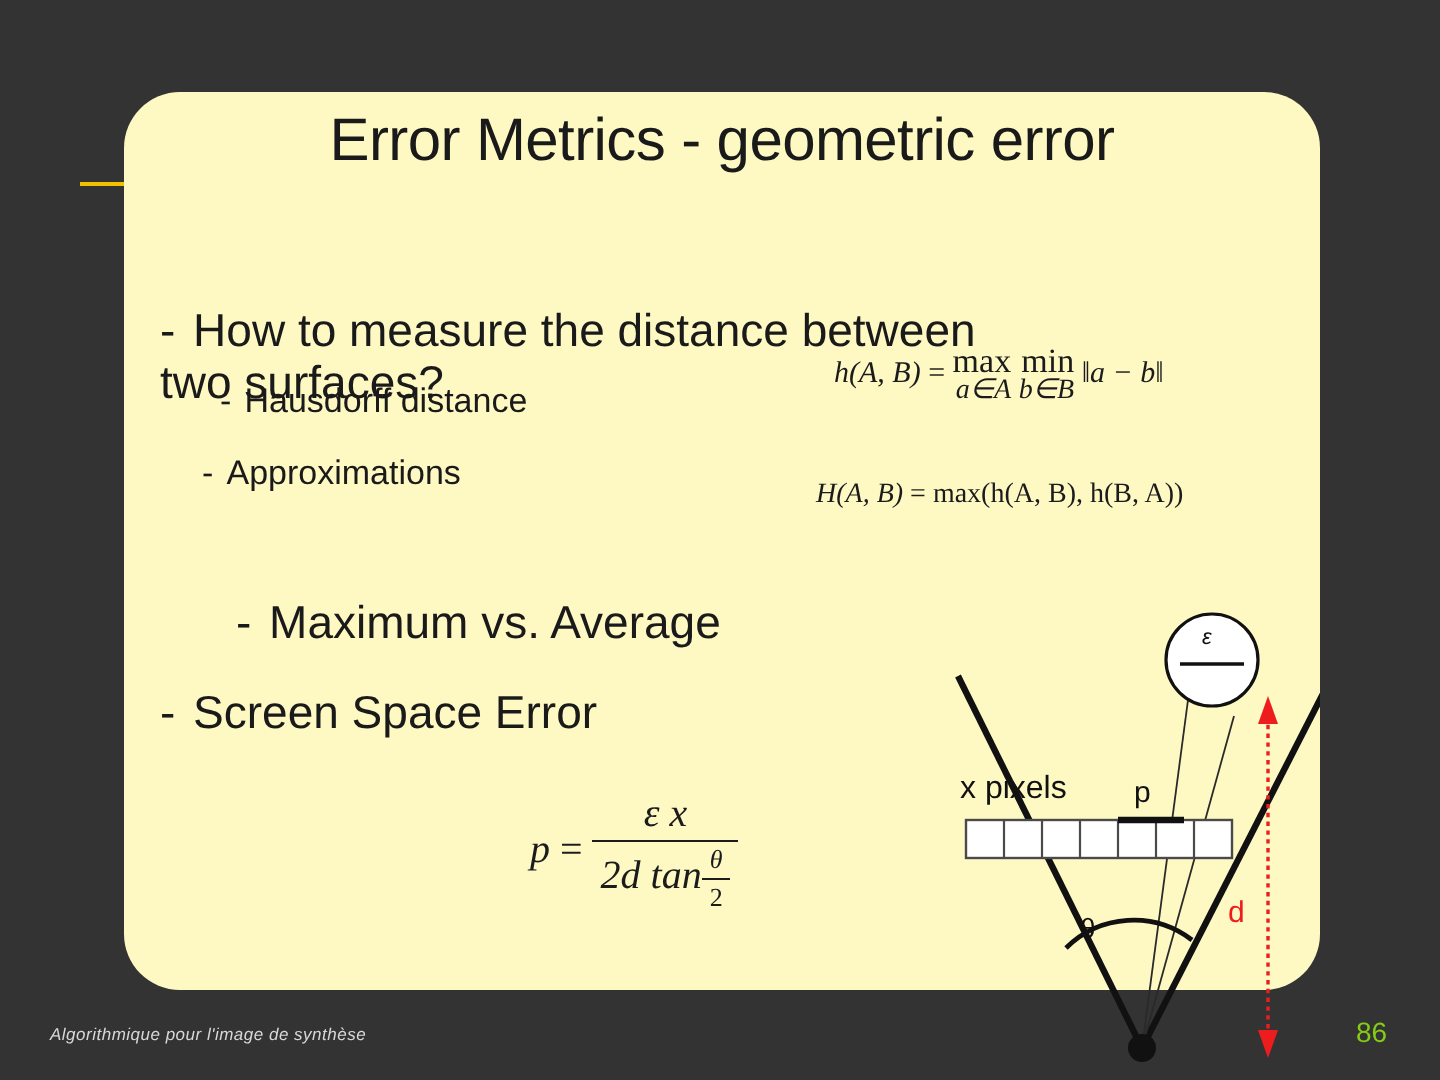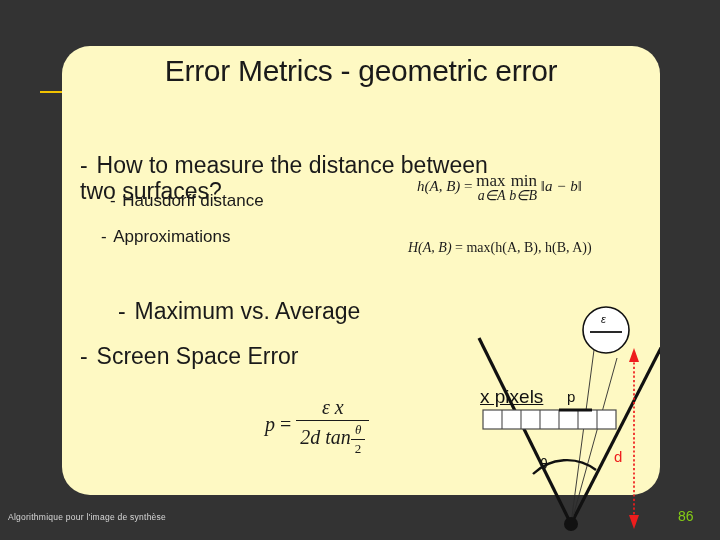--- a/index.html
+++ b/index.html
@@ -107,25 +107,26 @@
     color: #111111;
     white-space: nowrap;
   }
   #label-d {
     color: #ee1d1d;
     font-size: 15px;
   }
   
   #footer-text {
     position: absolute;
-    left: 8px;
+    left: 25px;
     top: 512px;
     font-size: 8.5px;
     color: #d8d8d8;
     letter-spacing: 0.25px;
+    font-style: italic;
   }
   #page-number {
     position: absolute;
     left: 678px;
     top: 508px;
     font-size: 14px;
     color: #84cc16;
   }
 </style>
 </head>
@@ -224,21 +225,21 @@
         <circle cx="161" cy="254" r="7" fill="#111111"></circle>
 
         <g>
           <line x1="224" y1="88" x2="224" y2="248" stroke="#ee1d1d" stroke-width="1.7" stroke-dasharray="2.2 2.2"></line>
           <polygon points="224,78 219,92 229,92" fill="#ee1d1d"></polygon>
           <polygon points="224,259 219,245 229,245" fill="#ee1d1d"></polygon>
         </g>
       </svg>
 
       
-      <div class="dlabel" style="left:70px; top:116px; font-size:19px;text-decoration:underline;">x pixels</div>
+      <div class="dlabel" style="left:70px; top:116px; font-size:16px;">x pixels</div>
       <div class="dlabel" style="left:157px; top:118px; font-size:15px;">p</div>
       <div class="dlabel" style="left:130px; top:186px; font-size:14px;">θ</div>
       <div class="dlabel" id="label-d" style="left:204px; top:178px;">d</div>
       <div class="dlabel" style="left:191px; top:43px; font-size:11px; font-style:italic;">ε</div>
     </div>
 
   </div>
 
   <div id="footer-text">Algorithmique pour l'image de synthèse</div>
   <div id="page-number">86</div>

